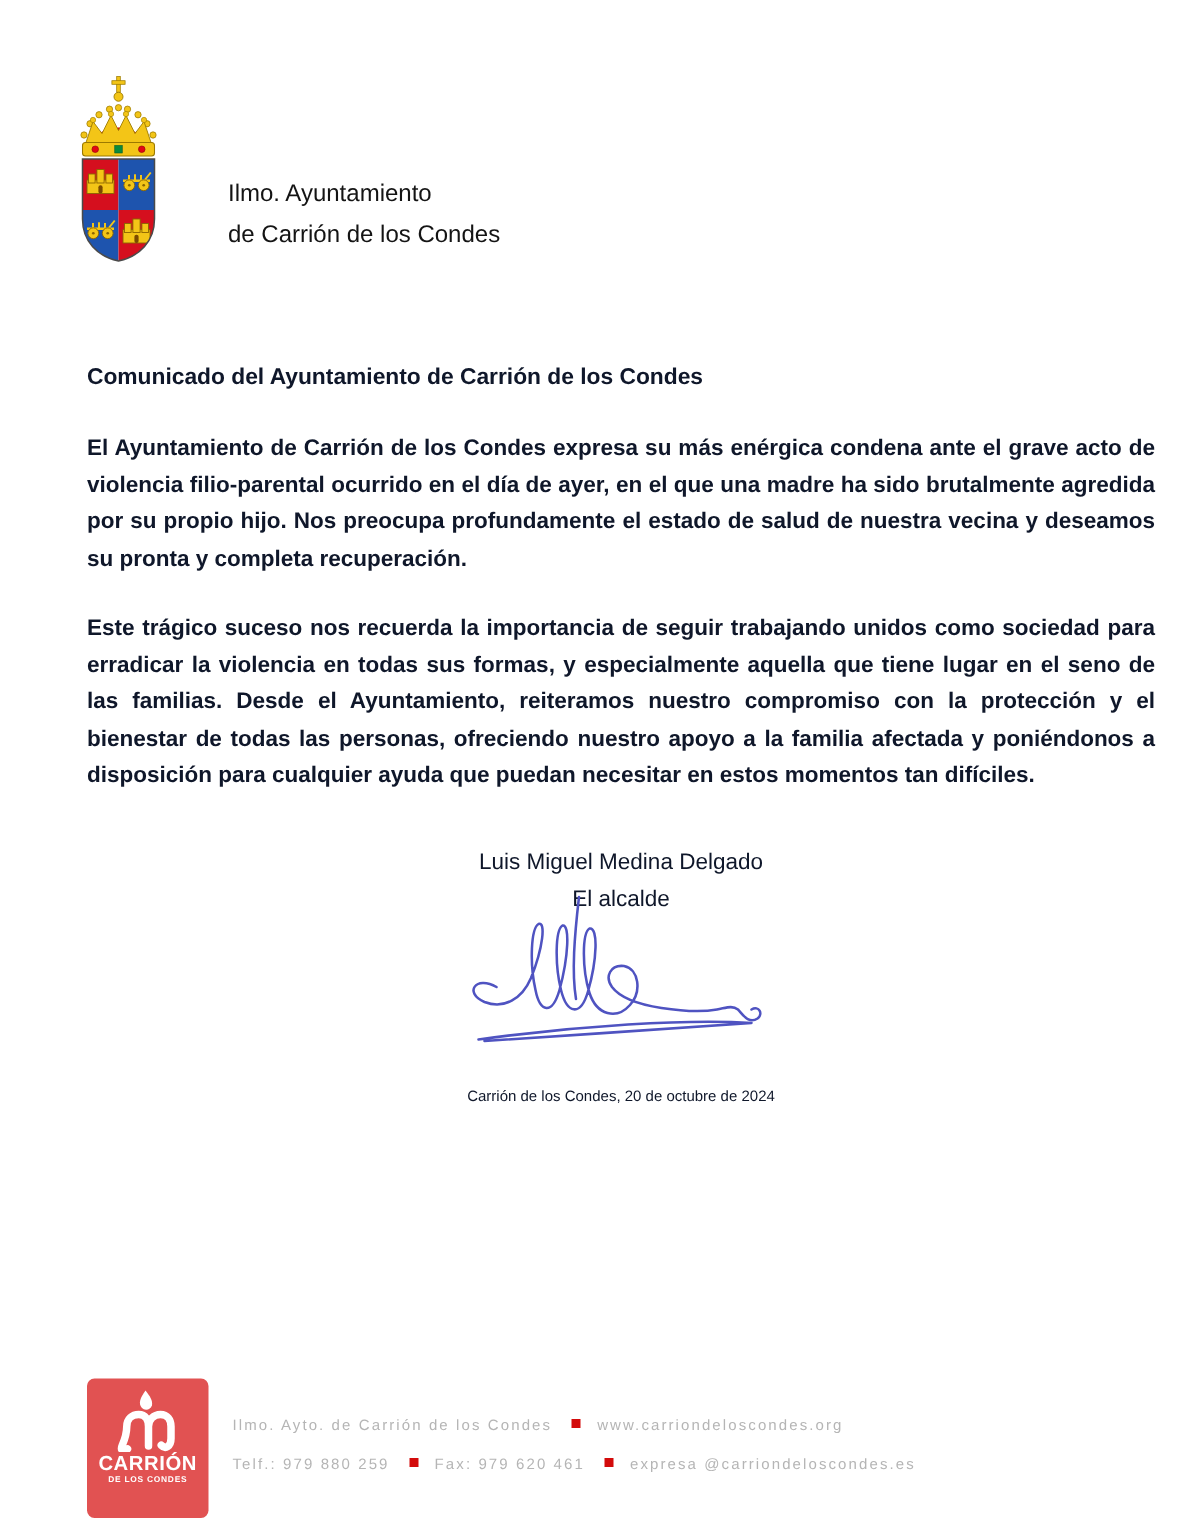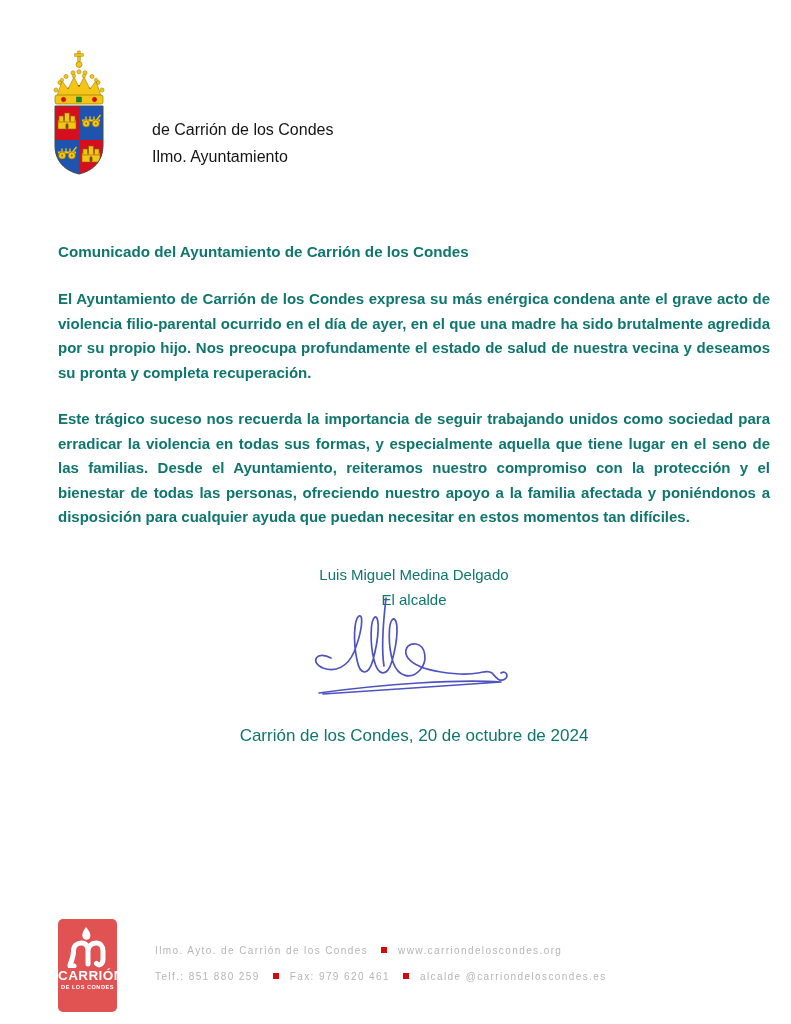--- a/index.html
+++ b/index.html
@@ -11,30 +11,30 @@
   }
 
   
   .coat { position:absolute; left:46px; top:50px; }
   .orgname {
     position:absolute; left:152px; top:116px;
     font-size:16px; line-height:27px; color:#141414;
   }
 
   
-  .content { position:absolute; left:58px; top:243px; width:712px; font-size:15px; color:#0f766e; }
+  .content { position:absolute; left:58px; top:243px; width:712px; font-size:15px; color:#0f172a; }
   .doc-title { font-weight:bold; font-size:15.2px; margin-bottom:27px; }
   .par { text-align:justify; line-height:24.5px; margin-bottom:22px;font-weight:bold; }
   .sig-block { text-align:center; margin-top:32px; line-height:25px; }
   .sig-svg { display:block; margin:-16px auto 0 auto; }
-  .dateline { text-align:center; margin-top:8px; font-size:17px; }
+  .dateline { text-align:center; margin-top:8px; font-size:10px; }
 
   
   .footer-logo {
-    position:absolute; left:58px; top:919px; width:59px; height:93px;
+    position:absolute; left:58px; top:919px; width:81px; height:93px;
     background:var(--logo-red,#e15252); border-radius:5px;
     color:#fff; text-align:center;
   }
   .footer-logo svg { display:block; margin:7px auto 0 auto; }
   .logo-title { font-size:13.5px; font-weight:bold; letter-spacing:0.4px; line-height:15px; }
   .logo-sub { font-size:5.6px; font-weight:bold; letter-spacing:0.5px; line-height:8px; }
 
   .footer-text {
     position:absolute; left:155px; top:938px;
     font-size:10px; letter-spacing:1.4px; line-height:26px;
@@ -108,22 +108,22 @@
       <rect x="33" y="90" width="24" height="34" fill="#d50f1e"></rect>
       <use href="#castle" x="12" y="63"></use>
       <use href="#cart" x="35" y="62"></use>
       <use href="#cart" x="11" y="94"></use>
       <use href="#castle" x="36" y="96"></use>
     </g>
     <path d="M9,56 H57 V96 C57,111 47,121 33,124 C19,121 9,111 9,96 Z" fill="none" stroke="#4a4a4a" stroke-width="1"></path>
   </svg>
 
   <div class="orgname">
+    <div>Ilmo. Ayuntamiento</div>
     <div>de Carrión de los Condes</div>
-    <div>Ilmo. Ayuntamiento</div>
   </div>
 
   <div class="content">
     <div class="doc-title">Comunicado del Ayuntamiento de Carrión de los Condes</div>
 
     <p class="par">El Ayuntamiento de Carrión de los Condes expresa su más enérgica condena ante el grave acto de violencia filio-parental ocurrido en el día de ayer, en el que una madre ha sido brutalmente agredida por su propio hijo. Nos preocupa profundamente el estado de salud de nuestra vecina y deseamos su pronta y completa recuperación.</p>
     <p class="par">Este trágico suceso nos recuerda la importancia de seguir trabajando unidos como sociedad para erradicar la violencia en todas sus formas, y especialmente aquella que tiene lugar en el seno de las familias. Desde el Ayuntamiento, reiteramos nuestro compromiso con la protección y el bienestar de todas las personas, ofreciendo nuestro apoyo a la familia afectada y poniéndonos a disposición para cualquier ayuda que puedan necesitar en estos momentos tan difíciles.</p>
 
     <div class="sig-block">
       <div>Luis Miguel Medina Delgado</div>
@@ -157,17 +157,17 @@
     </svg>
     <div class="logo-title">CARRIÓN</div>
     <div class="logo-sub">DE LOS CONDES</div>
   </div>
 
   <div class="footer-text">
     <div>
       <span>Ilmo. Ayto. de Carrión de los Condes</span><span class="sq"></span><span>www.carriondeloscondes.org</span>
     </div>
     <div>
-      <span>Telf.: 851 880 259</span><span class="sq"></span><span>Fax: 979 620 461</span><span class="sq"></span><span>alcalde @carriondeloscondes.es</span>
+      <span>Telf.: 979 880 259</span><span class="sq"></span><span>Fax: 979 620 461</span><span class="sq"></span><span>expresa @carriondeloscondes.es</span>
     </div>
   </div>
 
 </div>
 
 </body></html>

